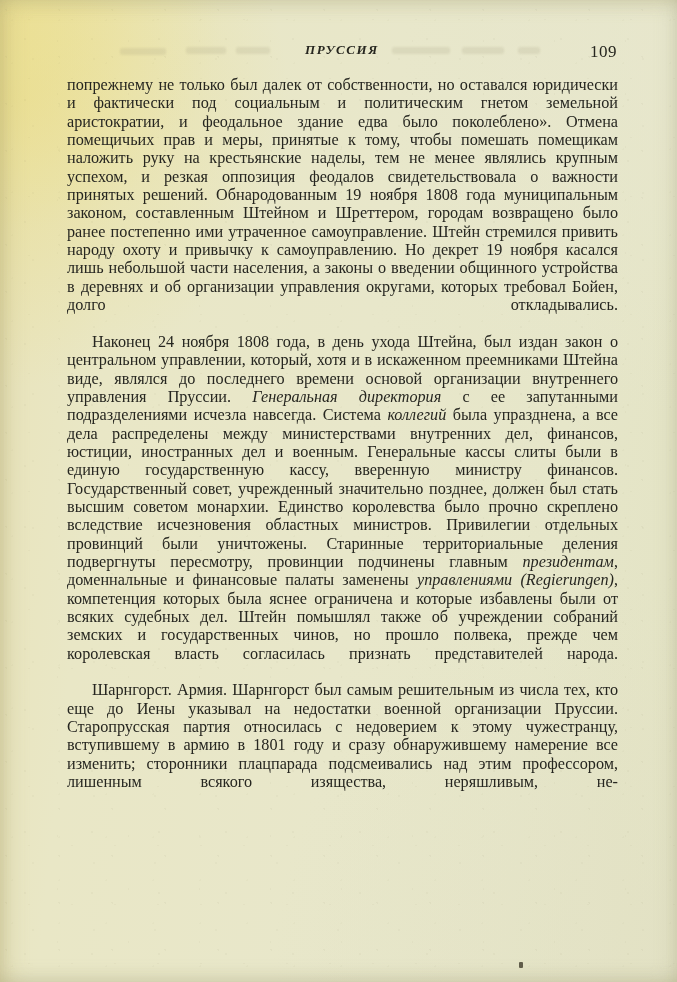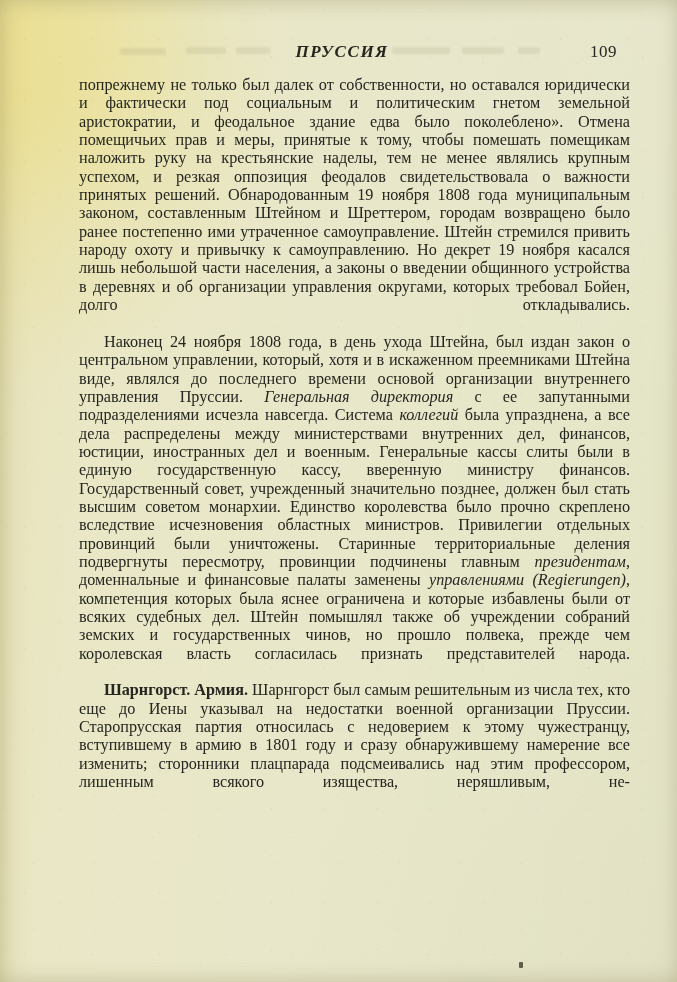--- a/index.html
+++ b/index.html
@@ -59,36 +59,36 @@
     top: 42px;
     height: 22px;
     display: flex;
     align-items: baseline;
     justify-content: center;
   }
 
   .running-head .head-title {
     font-style: italic;
     font-weight: 700;
-    font-size: 17px;
+    font-size: 13px;
     letter-spacing: 1.6px;
     color: #26261f;
   }
 
   .running-head .folio {
     position: absolute;
     right: 0;
     font-size: 17px;
     letter-spacing: 0.5px;
     color: #26261f;
   }
 
   .textblock {
     position: absolute;
-    left: 79px;
+    left: 67px;
     top: 76px;
     width: 551px;
     font-size: 16.2px;
     line-height: 18.35px;
     text-align: justify;
     text-justify: inter-word;
     color: #262620;
   }
 
   .para {
@@ -98,21 +98,21 @@
   }
 
   .para.first {
     text-indent: 0;
   }
 
   .para i {
   }
 
   .para b {
-    font-weight: 700;
+    font-weight: 400;
   }
 
   
   .para::after {
     content: "";
     display: inline-block;
     width: 100%;
   }
 
   .speck {

